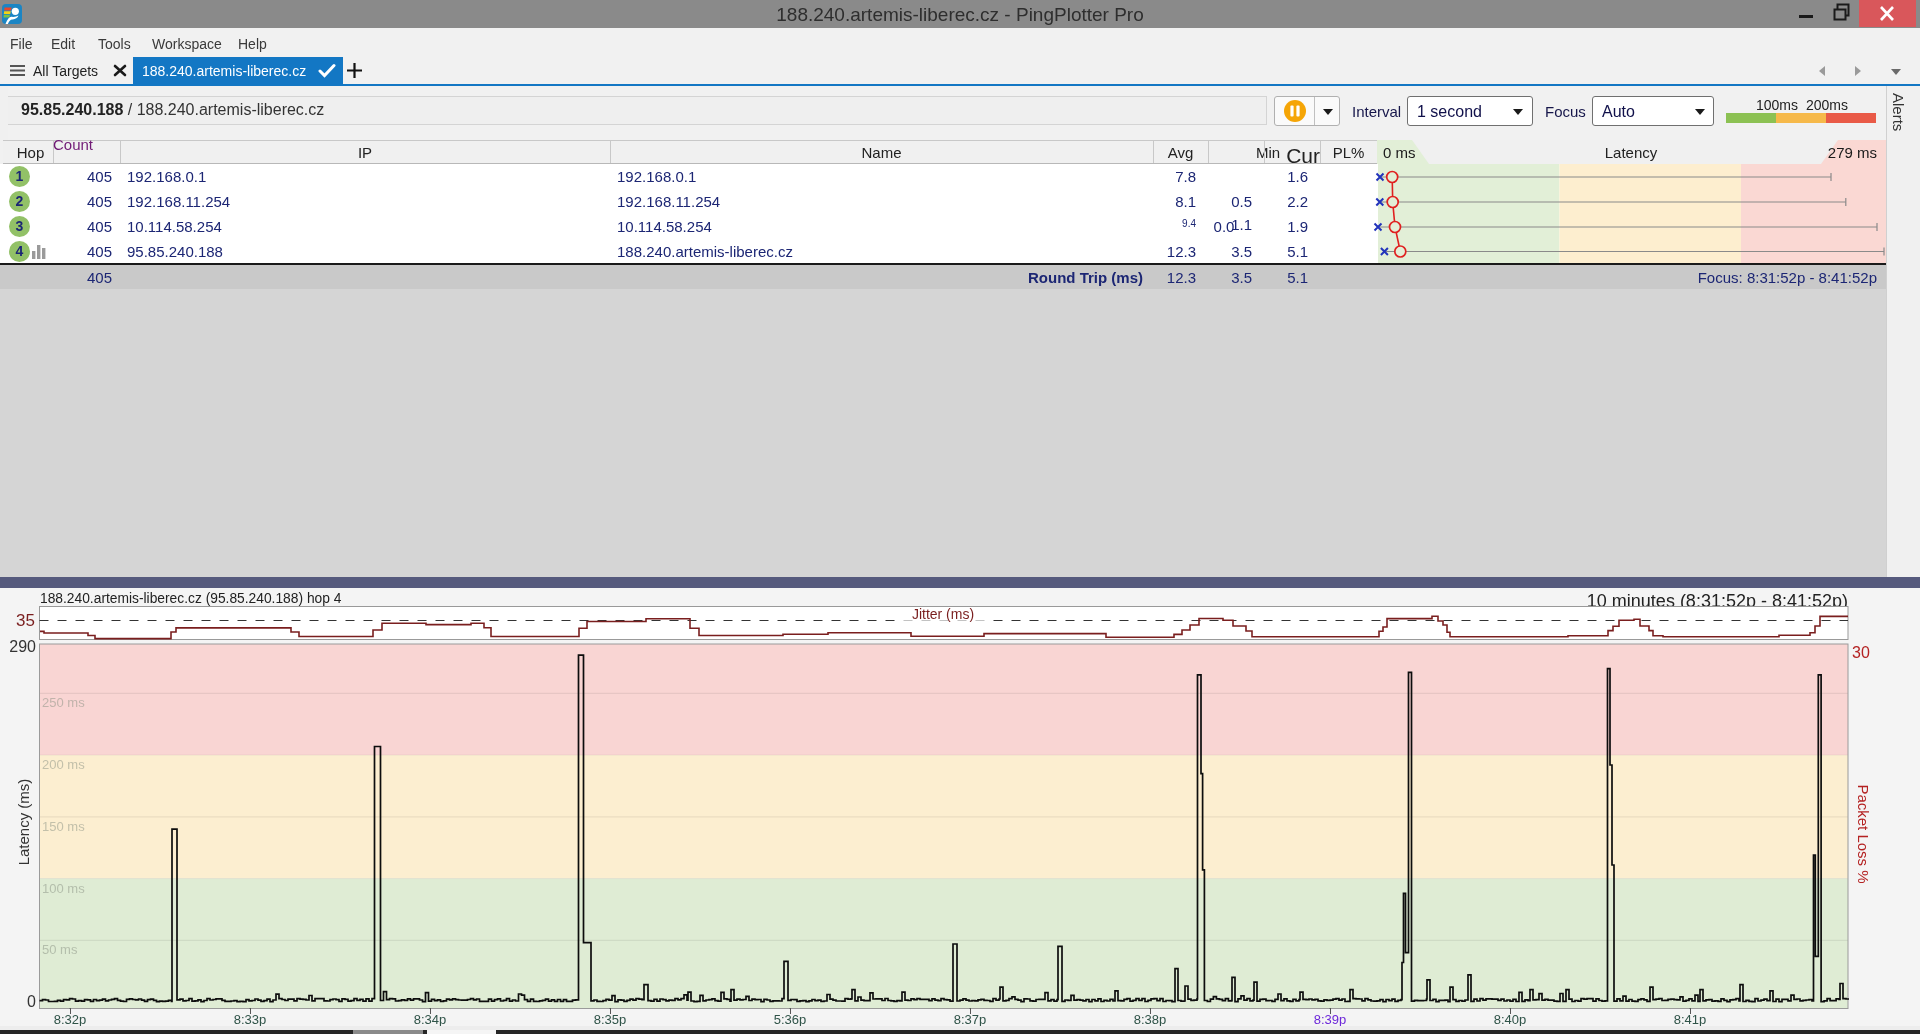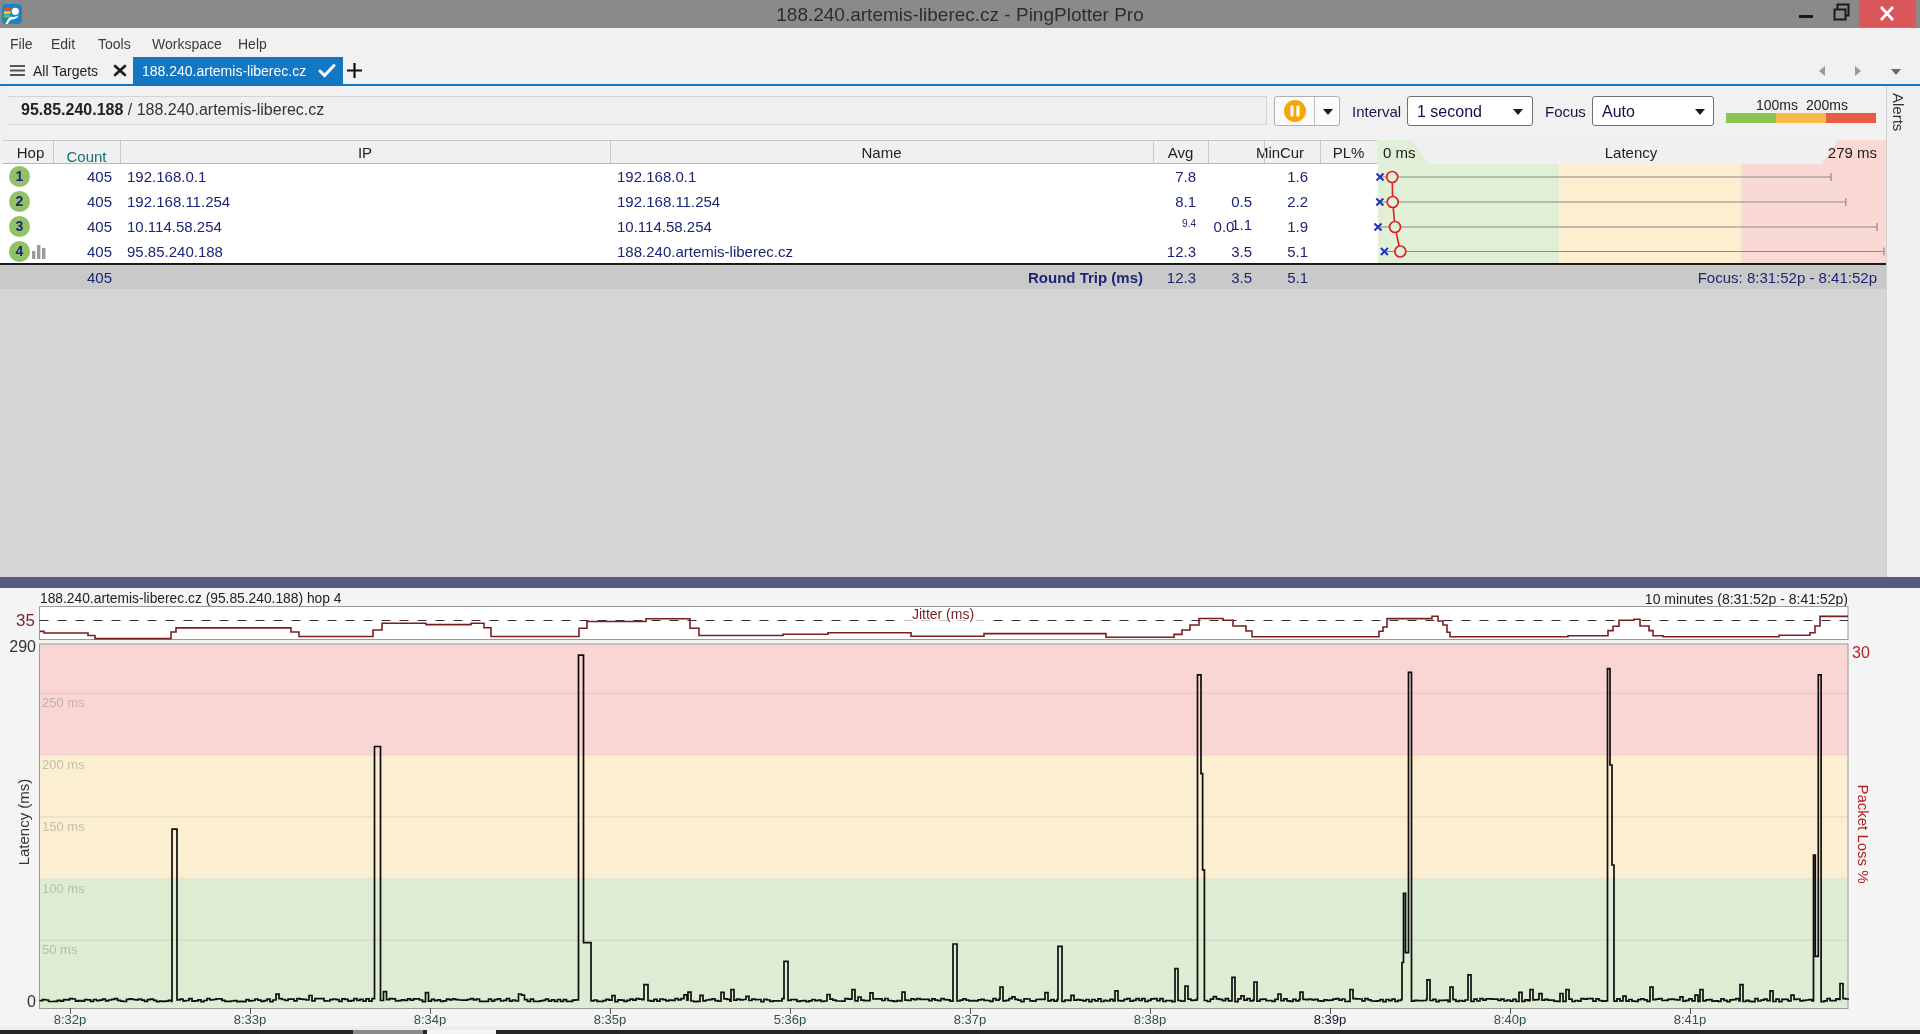--- a/index.html
+++ b/index.html
@@ -84,31 +84,31 @@
 <div class="abs" style="left:1747px;top:97px;width:60px;text-align:center;font-size:14px;color:#222;">100ms</div>
 <div class="abs" style="left:1797px;top:97px;width:60px;text-align:center;font-size:14px;color:#222;">200ms</div>
 <div class="abs" style="left:1726px;top:113px;width:50px;height:10px;background:#8cc153;"></div>
 <div class="abs" style="left:1776px;top:113px;width:50px;height:10px;background:#f6b94a;"></div>
 <div class="abs" style="left:1826px;top:113px;width:50px;height:10px;background:#e95a47;"></div>
 <div class="abs" style="left:1886px;top:86px;width:34px;height:492px;background:#f0f0f0;border-left:1px solid #d0d0d0;"></div>
 <div class="abs" style="left:1890px;top:93px;font-size:15px;color:#333;writing-mode:vertical-rl;">Alerts</div>
 <div class="abs" style="left:3px;top:140px;width:1883px;height:24px;background:#f0f0f0;border-top:1px solid #c8c8c8;border-bottom:1px solid #b8b8b8;box-sizing:border-box;"></div>
 <div class="abs" style="left:8px;top:144px;width:45px;text-align:center;font-size:15px;color:#222;">Hop</div>
 <div class="abs" style="left:53px;top:141px;width:1px;height:22px;background:#c8c8c8;"></div>
-<div class="abs" style="left:53px;top:148px;width:67px;text-align:center;font-size:15px;color:#0f766e;">Count</div>
+<div class="abs" style="left:53px;top:136px;width:67px;font-size:15px;color:#701a75;">Count</div>
 <div class="abs" style="left:120px;top:141px;width:1px;height:22px;background:#c8c8c8;"></div>
 <div class="abs" style="left:120px;top:144px;width:490px;text-align:center;font-size:15px;color:#222;">IP</div>
 <div class="abs" style="left:610px;top:141px;width:1px;height:22px;background:#c8c8c8;"></div>
 <div class="abs" style="left:610px;top:144px;width:543px;text-align:center;font-size:15px;color:#222;">Name</div>
 <div class="abs" style="left:1153px;top:141px;width:1px;height:22px;background:#c8c8c8;"></div>
 <div class="abs" style="left:1153px;top:144px;width:55px;text-align:center;font-size:15px;color:#222;">Avg</div>
 <div class="abs" style="left:1208px;top:141px;width:1px;height:22px;background:#c8c8c8;"></div>
 <div class="abs" style="left:1208px;top:144px;width:56px;text-align:center;font-size:15px;color:#222;margin-left:32px;">Min</div>
 <div class="abs" style="left:1264px;top:141px;width:1px;height:22px;background:#c8c8c8;"></div>
-<div class="abs" style="left:1264px;top:144px;width:56px;text-align:center;font-size:15px;color:#222;">Cur</div>
+<div class="abs" style="left:1264px;top:144px;width:56px;text-align:right;font-size:21px;color:#222;">Cur</div>
 <div class="abs" style="left:1320px;top:141px;width:1px;height:22px;background:#c8c8c8;"></div>
 <div class="abs" style="left:1320px;top:144px;width:57px;text-align:center;font-size:15px;color:#222;">PL%</div>
 <div class="abs" style="left:1377px;top:141px;width:1px;height:22px;background:#c8c8c8;"></div>
 <div class="abs" style="left:0;top:164px;width:1886px;height:99px;background:#fff;"></div>
 <div class="abs" style="left:0;top:86px;width:8px;height:54px;background:#f0f0f0;"></div>
 <div class="abs" style="left:9px;top:166px;width:21px;height:21px;border-radius:50%;background:#92c167;text-align:center;font-size:14px;font-weight:bold;line-height:21px;color:#1c2674;">1</div>
 <div class="abs r nv" style="left:53px;top:168px;width:59px;font-size:15px;">405</div>
 <div class="abs nv" style="left:127px;top:168px;font-size:15px;">192.168.0.1</div>
 <div class="abs nv" style="left:617px;top:168px;font-size:15px;">192.168.0.1</div>
 <div class="abs r nv" style="left:1140px;top:168px;width:56px;font-size:15px;">7.8</div>
@@ -173,21 +173,21 @@
 <div class="abs r nv" style="left:53px;top:269px;width:59px;font-size:15px;">405</div>
 <div class="abs r nv" style="left:943px;top:269px;width:200px;font-size:15px;font-weight:bold;">Round Trip (ms)</div>
 <div class="abs r nv" style="left:1140px;top:269px;width:56px;font-size:15px;">12.3</div>
 <div class="abs r nv" style="left:1196px;top:269px;width:56px;font-size:15px;">3.5</div>
 <div class="abs r nv" style="left:1252px;top:269px;width:56px;font-size:15px;">5.1</div>
 <div class="abs r nv" style="left:1577px;top:269px;width:300px;font-size:15px;">Focus: 8:31:52p - 8:41:52p</div>
 <div class="abs" style="left:0;top:289px;width:1886px;height:288px;background:#d5d5d5;"></div>
 <div class="abs" style="left:0;top:577px;width:1920px;height:11px;background:#565a7d;"></div>
 <div class="abs" style="left:0;top:588px;width:1920px;height:421px;background:#f4f4f4;"></div>
 <div class="abs" style="left:40px;top:591px;font-size:13.8px;color:#222;">188.240.artemis-liberec.cz (95.85.240.188) hop 4</div>
-<div class="abs r" style="left:1548px;top:591px;width:300px;font-size:14px;color:#222;">10 minutes (8:31:52p - 8:41:52p)</div>
+<div class="abs r" style="left:1548px;top:591px;width:300px;font-size:18px;color:#222;">10 minutes (8:31:52p - 8:41:52p)</div>
 <svg class="abs" style="left:0;top:585px;" width="1920" height="424" viewBox="0 0 1920 424">
     <rect x="39.5" y="21.5" width="1808.5" height="33.0" fill="#fff" stroke="#999" stroke-width="1"></rect>
     <line x1="39.5" y1="35.5" x2="1848.0" y2="35.5" stroke="#333" stroke-width="1.2" stroke-dasharray="9,9"></line>
     <path d="M40.0 46.4 H44.0 V48.0 H88.0 V50.5 H95.0 V53.6 H171.0 V47.0 H176.0 V42.9 H291.0 V47.0 H299.0 V51.5 H373.0 V45.0 H382.0 V38.3 H426.0 V39.6 H471.0 V38.3 H484.0 V42.7 H491.0 V51.5 H579.0 V43.3 H587.0 V36.5 H646.0 V33.8 H690.0 V43.3 H699.0 V50.5 H783.0 V49.3 H828.0 V47.7 H911.0 V51.3 H984.0 V48.6 H1106.0 V52.2 H1174.0 V49.4 H1182.0 V45.0 H1190.0 V40.0 H1199.0 V33.5 H1223.0 V35.2 H1233.0 V41.0 H1246.0 V46.0 H1252.0 V51.8 H1379.0 V46.3 H1383.0 V42.0 H1387.0 V33.6 H1432.0 V31.3 H1438.0 V36.0 H1443.0 V40.0 H1447.0 V47.3 H1450.0 V51.8 H1568.0 V50.7 H1608.0 V45.6 H1613.0 V41.3 H1619.0 V35.2 H1634.0 V34.2 H1640.0 V41.0 H1649.0 V45.6 H1653.0 V50.7 H1663.0 V51.8 H1779.0 V50.2 H1810.0 V47.8 H1815.0 V41.0 H1820.0 V31.4 H1848.0" fill="none" stroke="#7a1e1e" stroke-width="1.6"></path>
     <text x="35" y="41" font-size="17" fill="#7a1e1e" text-anchor="end">35</text>
     <rect x="896" y="23.200000000000045" width="94" height="12.5" fill="#fff"></rect>
     <text x="943" y="34" font-size="14" fill="#7a1e1e" text-anchor="middle">Jitter (ms)</text>
     <rect x="39.5" y="59.0" width="1808.5" height="111.10344827586209" fill="#f9d5d3"></rect>
     <rect x="39.5" y="170.1034482758621" width="1808.5" height="123.44827586206895" fill="#fceed0"></rect>
     <rect x="39.5" y="293.55172413793105" width="1808.5" height="129.94827586206895" fill="#dfecd4"></rect>
@@ -220,21 +220,21 @@
     <text x="1858" y="249" font-size="15" fill="#b42222" text-anchor="middle" transform="rotate(90 1858 249)">Packet Loss %</text>
   </svg>
 <div class="abs" style="left:0;top:1009px;width:1920px;height:17px;background:#f4f4f4;"></div>
 <div class="abs" style="left:40px;top:1012px;width:60px;text-align:center;font-size:13px;color:#2f5348;">8:32p</div>
 <div class="abs" style="left:220px;top:1012px;width:60px;text-align:center;font-size:13px;color:#2f5348;">8:33p</div>
 <div class="abs" style="left:400px;top:1012px;width:60px;text-align:center;font-size:13px;color:#2f5348;">8:34p</div>
 <div class="abs" style="left:580px;top:1012px;width:60px;text-align:center;font-size:13px;color:#2f5348;">8:35p</div>
 <div class="abs" style="left:760px;top:1012px;width:60px;text-align:center;font-size:13px;color:#2f5348;">5:36p</div>
 <div class="abs" style="left:940px;top:1012px;width:60px;text-align:center;font-size:13px;color:#2f5348;">8:37p</div>
 <div class="abs" style="left:1120px;top:1012px;width:60px;text-align:center;font-size:13px;color:#2f5348;">8:38p</div>
-<div class="abs" style="left:1300px;top:1012px;width:60px;text-align:center;font-size:13px;color:#0f172a;">8:39p</div>
+<div class="abs" style="left:1300px;top:1012px;width:60px;text-align:center;font-size:13px;color:#6d28d9;">8:39p</div>
 <div class="abs" style="left:1480px;top:1012px;width:60px;text-align:center;font-size:13px;color:#2f5348;">8:40p</div>
 <div class="abs" style="left:1660px;top:1012px;width:60px;text-align:center;font-size:13px;color:#2f5348;">8:41p</div>
 <div class="abs" style="left:70px;top:1008px;width:1px;height:6px;background:#555;"></div>
 <div class="abs" style="left:250px;top:1008px;width:1px;height:6px;background:#555;"></div>
 <div class="abs" style="left:430px;top:1008px;width:1px;height:6px;background:#555;"></div>
 <div class="abs" style="left:610px;top:1008px;width:1px;height:6px;background:#555;"></div>
 <div class="abs" style="left:790px;top:1008px;width:1px;height:6px;background:#555;"></div>
 <div class="abs" style="left:970px;top:1008px;width:1px;height:6px;background:#555;"></div>
 <div class="abs" style="left:1150px;top:1008px;width:1px;height:6px;background:#555;"></div>
 <div class="abs" style="left:1330px;top:1008px;width:1px;height:6px;background:#555;"></div>

